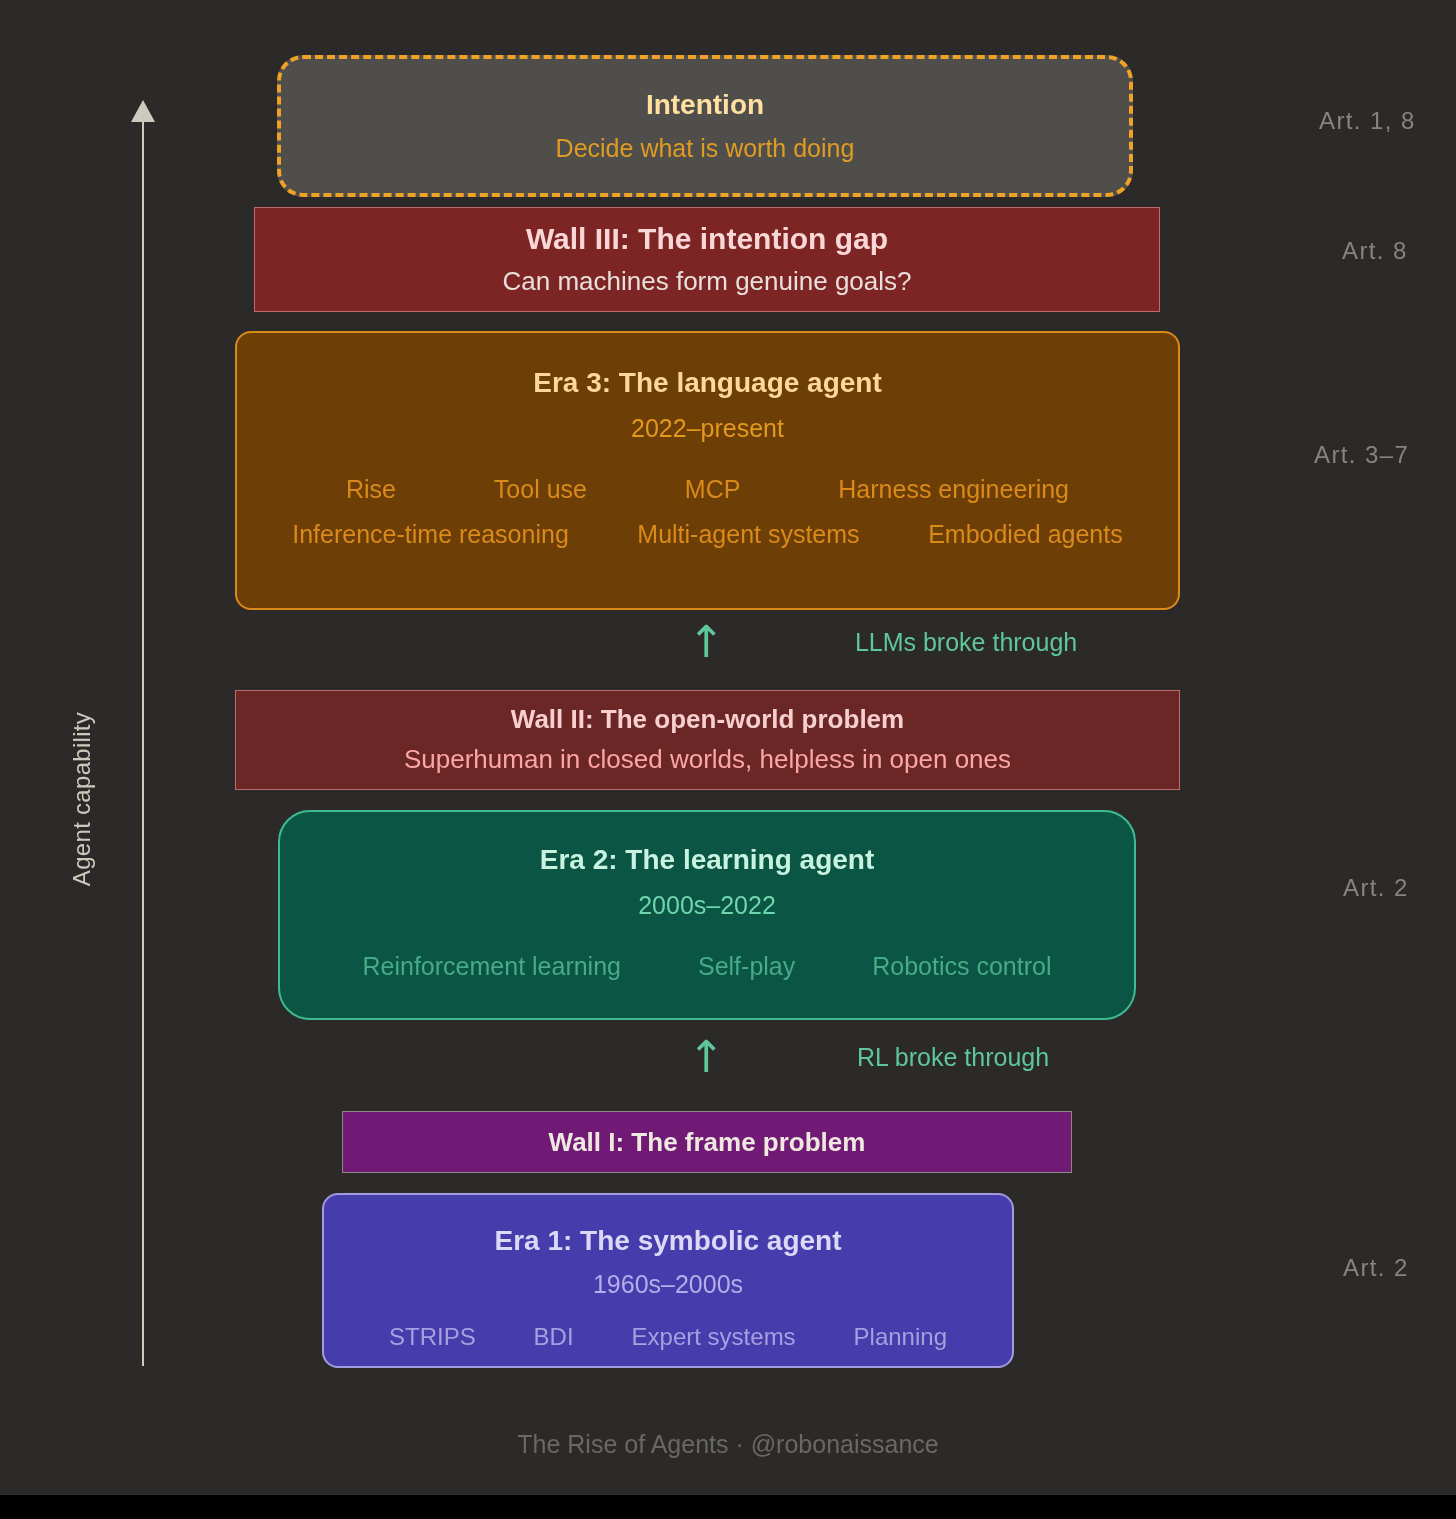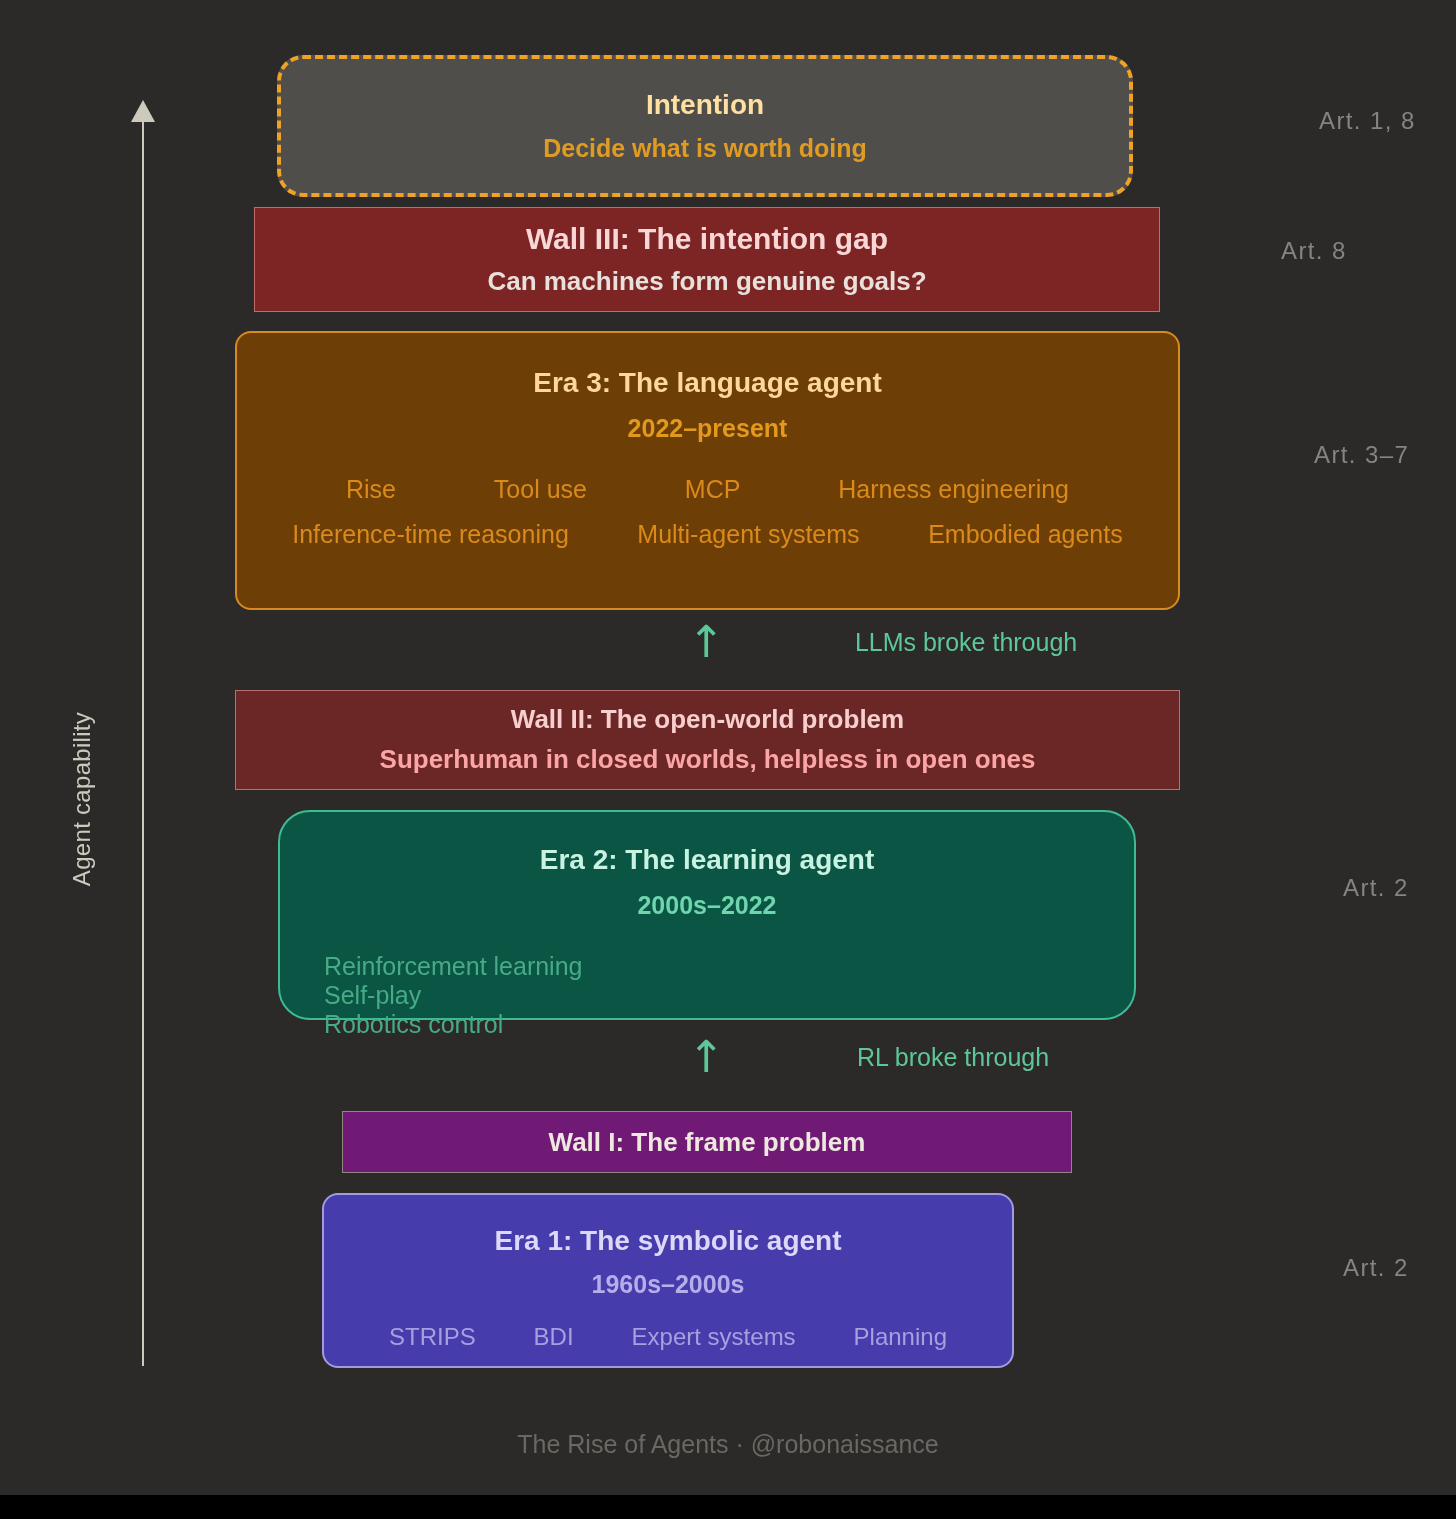--- a/index.html
+++ b/index.html
@@ -72,21 +72,20 @@
     align-items: center;
     justify-content: center;
   }
   .box-title {
     font-weight: bold;
     line-height: 1.25;
     text-align: center;
   }
   .box-sub {
     line-height: 1.3;
-    font-weight: bold;
   }
   .tag-row {
     display: flex;
     width: 100%;
     box-sizing: border-box;
     justify-content: space-around;
     align-items: baseline;
   }
   .tag { white-space: nowrap; }
 
@@ -158,21 +157,21 @@
   #era2 {
     left: 278px; top: 810px; width: 858px; height: 210px;
     background: #0b5544;
     border: 2px solid #3fbb92;
     border-radius: 32px;
     justify-content: flex-start;
     padding-top: 30px;
   }
   #era2 .box-title { color: #c8f3e0; font-size: 28px; }
   #era2 .box-sub   { color: #6fd5ad; font-size: 25px; margin-top: 12px; }
-  #era2 .tag-row   { color: #46ab86; font-size: 25px; margin-top: 30px; padding: 0 44px; flex-direction: column; }
+  #era2 .tag-row   { color: #46ab86; font-size: 25px; margin-top: 30px; padding: 0 44px; }
 
   
   #wall1 {
     left: 342px; top: 1111px; width: 730px; height: 62px;
     background: #701a75;
     border: 1px solid #8d897f;
   }
   #wall1 .box-title { color: #eee8df; font-size: 26px; }
 
   
@@ -191,21 +190,21 @@
   
   .art-tag {
     position: absolute;
     color: #86847f;
     font-size: 24px;
     letter-spacing: 1.4px;
     white-space: nowrap;
     text-align: left;
   }
   #art-0 { left: 1319px; top: 107px; }
-  #art-1 { left: 1281px; top: 237px; }
+  #art-1 { left: 1342px; top: 237px; }
   #art-2 { left: 1314px; top: 441px; }
   #art-3 { left: 1343px; top: 874px; }
   #art-4 { left: 1343px; top: 1254px; }
 
   
   #footer {
     position: absolute;
     left: 0; top: 1430px;
     width: 1456px;
     text-align: center;

